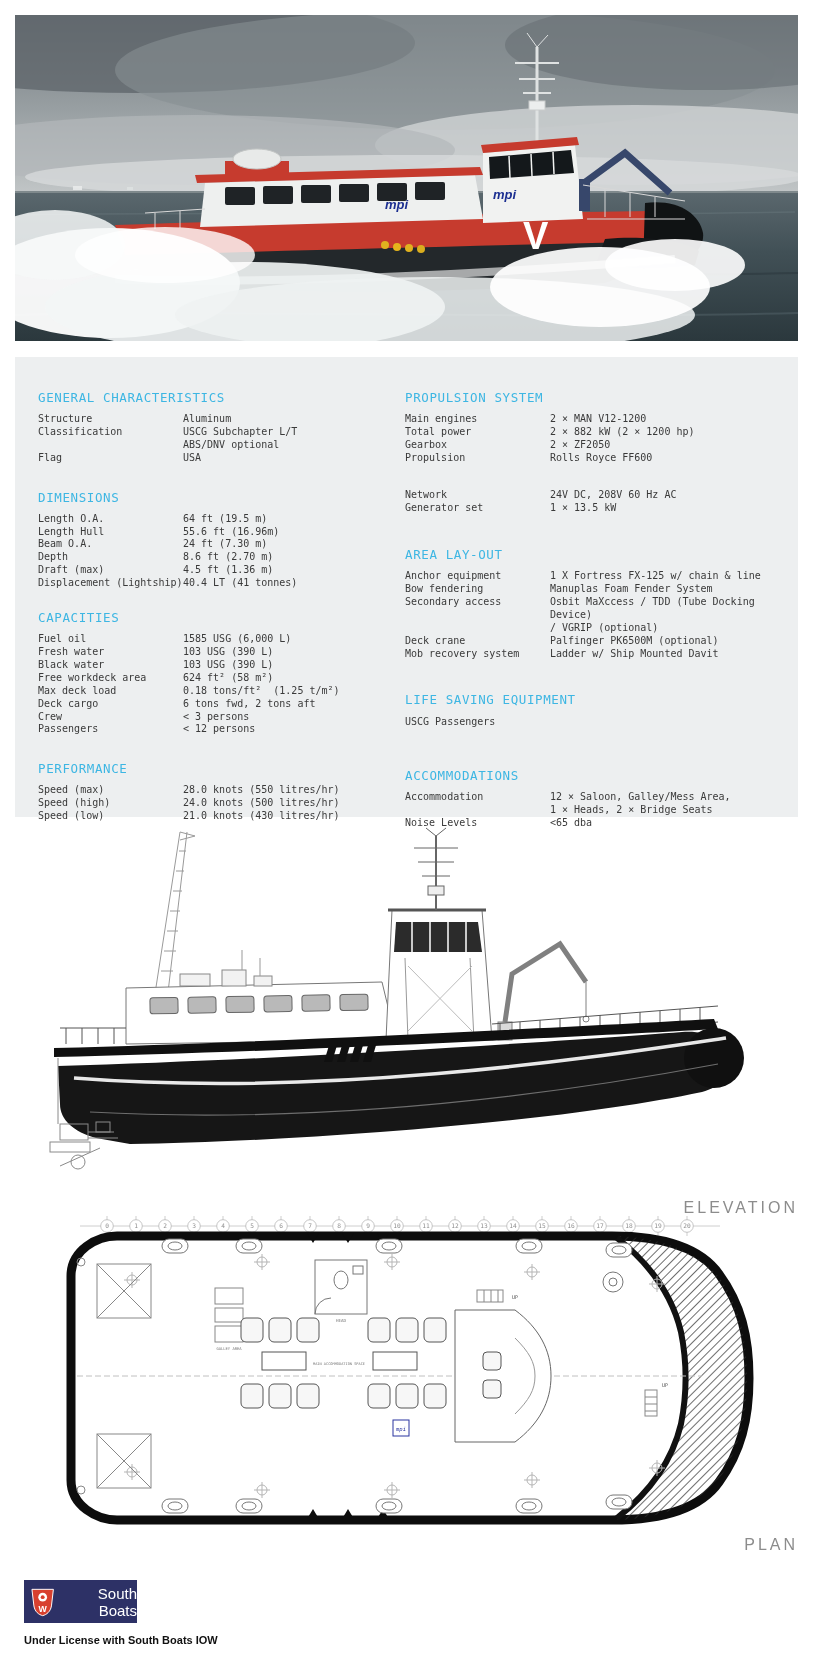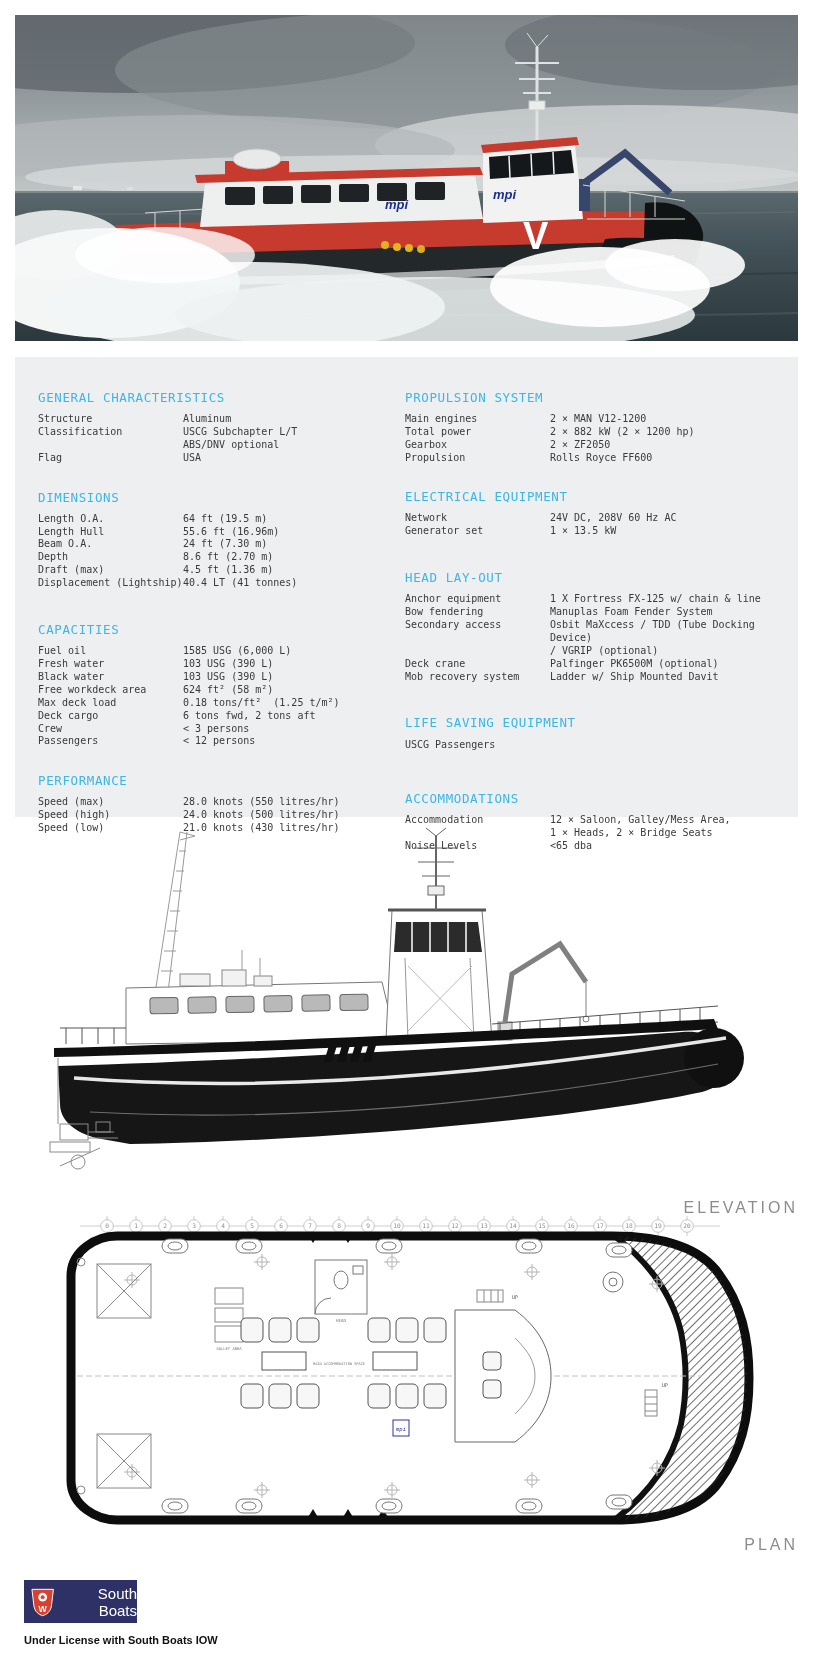--- a/index.html
+++ b/index.html
@@ -192,21 +192,21 @@
             <span class="lbl">Draft (max)</span>
             <span class="val">4.5 ft (1.36 m)</span>
           </div>
             <div class="row">
             <span class="lbl">Displacement (Lightship)</span>
             <span class="val">40.4 LT (41 tonnes)</span>
           </div>
           </div>
       </section>
 
-      <section class="sec" style="margin-top:32px">
+      <section class="sec" style="margin-top:20px">
         <h2>CAPACITIES</h2>
         <div class="rows">
 
         <div class="row">
             <span class="lbl">Fuel oil</span>
             <span class="val">1585 USG (6,000 L)</span>
           </div>
             <div class="row">
             <span class="lbl">Fresh water</span>
             <span class="val">103 USG (390 L)</span>
@@ -277,36 +277,35 @@
             <span class="val">2 × ZF2050</span>
           </div>
             <div class="row">
             <span class="lbl">Propulsion</span>
             <span class="val">Rolls Royce FF600</span>
           </div>
           </div>
       </section>
 
       <section class="sec" style="margin-top:24px">
-        <h2>ELECTRICAL EQUIPMENT</h2>
         <div class="rows">
 
         <div class="row">
             <span class="lbl">Network</span>
             <span class="val">24V DC, 208V 60 Hz AC</span>
           </div>
             <div class="row">
             <span class="lbl">Generator set</span>
             <span class="val">1 × 13.5 kW</span>
           </div>
           </div>
       </section>
 
       <section class="sec" style="margin-top:33px">
-        <h2>HEAD LAY-OUT</h2>
+        <h2>AREA LAY-OUT</h2>
         <div class="rows">
 
         <div class="row">
             <span class="lbl">Anchor equipment</span>
             <span class="val">1 X Fortress FX-125 w/ chain &amp; line</span>
           </div>
             <div class="row">
             <span class="lbl">Bow fendering</span>
             <span class="val">Manuplas Foam Fender System</span>
           </div>

